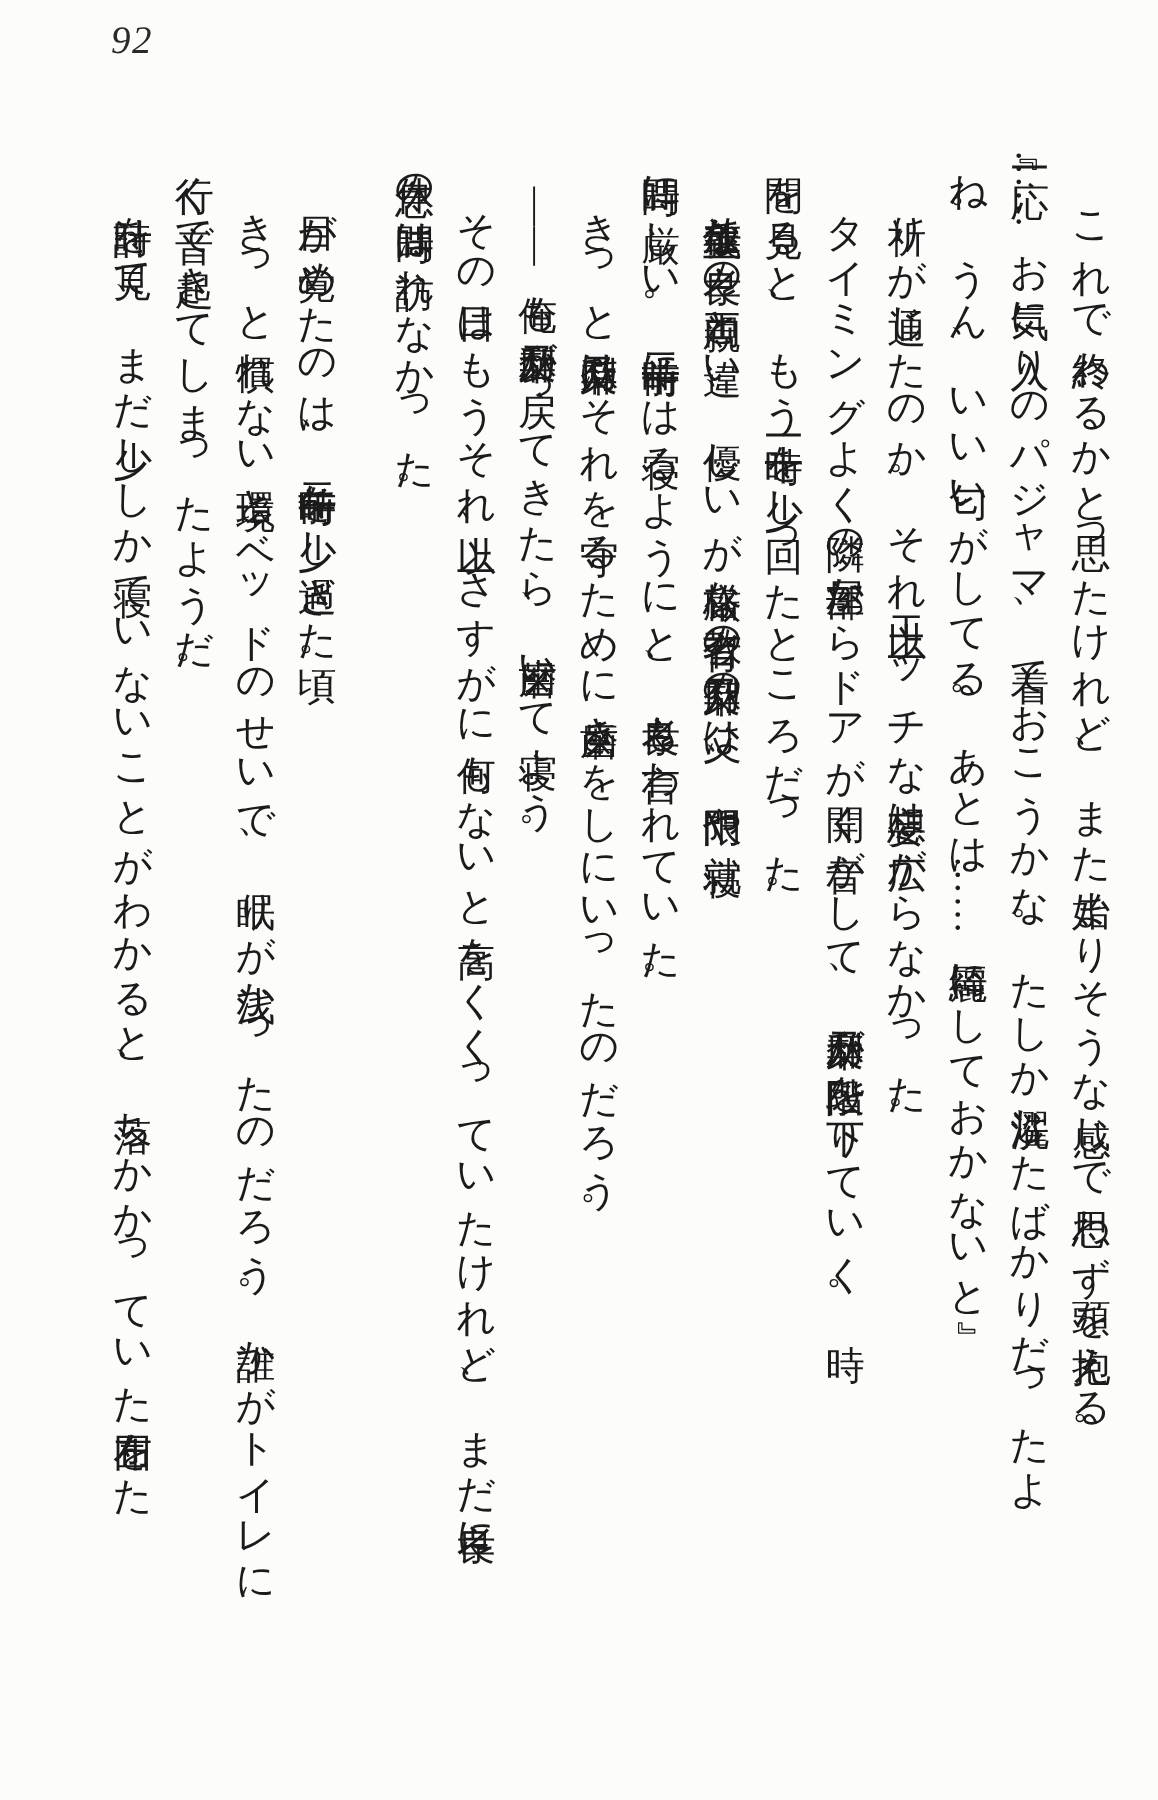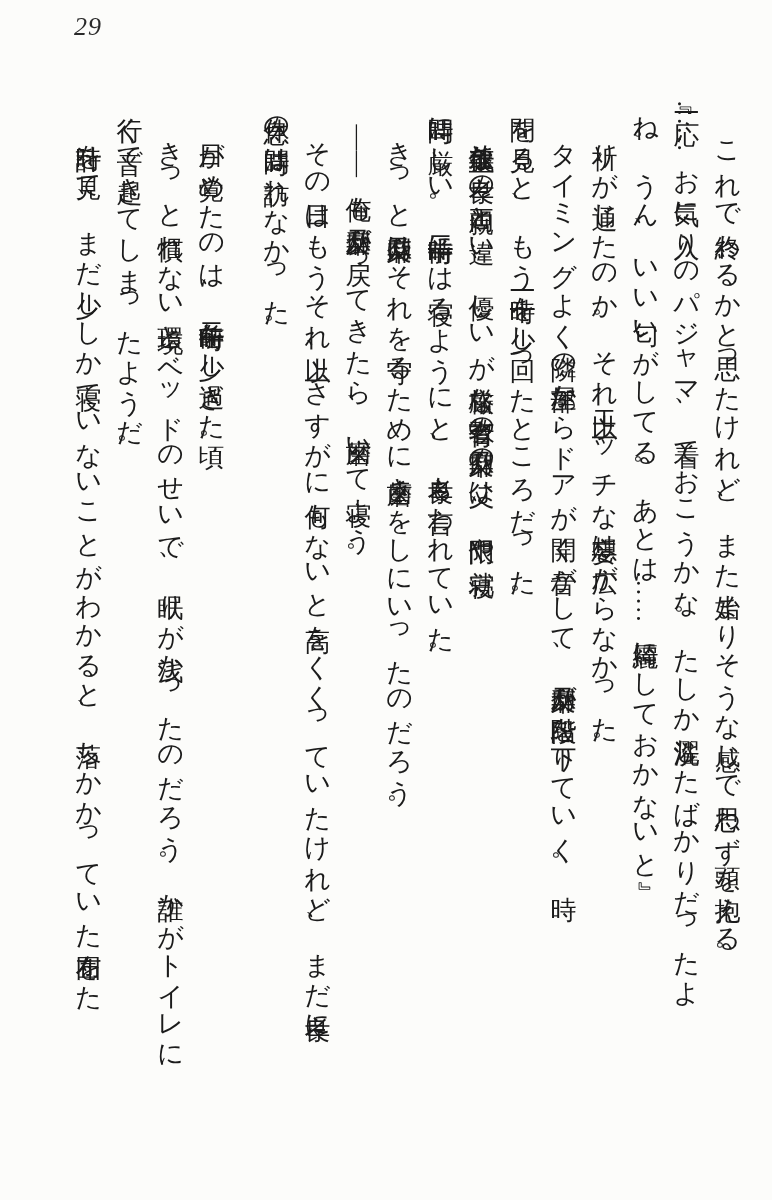--- a/index.html
+++ b/index.html
@@ -46,21 +46,21 @@
   
   .text-block p.scene-break {
     margin-block-end: 24px;
   }
 </style>
 </head>
 <body>
 
 <div class="page">
 
-  <div class="page-number">29</div>
+  <div class="page-number">92</div>
 
   <div class="text-block">
     <p class="line">　これで終わるかと思ったけれど、また始まりそうな感じで思わず頭を抱える。</p>
     <p class="line">『一応……お気に入りのパジャマ、着ておこうかな。たしか洗濯したばかりだったよ</p>
     <p class="line">ね。うん、いい匂いがしてる。あとは……綺麗にしておかないと』</p>
     <p class="line">　祈りが通じたのか。それ以上エッチな妄想は広がらなかった。</p>
     <p class="line">　タイミングよく隣の部屋からドアが開く音がして、麻梨乃が階段を下りていく。時</p>
     <p class="line">間を見ると、もう十一時を少し回ったところだった。</p>
     <p class="line">　放任主義な良孝の両親と違い、優しいが厳格な教育者の麻梨乃の父は、門限や就寝</p>
     <p class="line">時間に厳しい。十二時前には寝るようにと、良孝も言われていた。</p>

